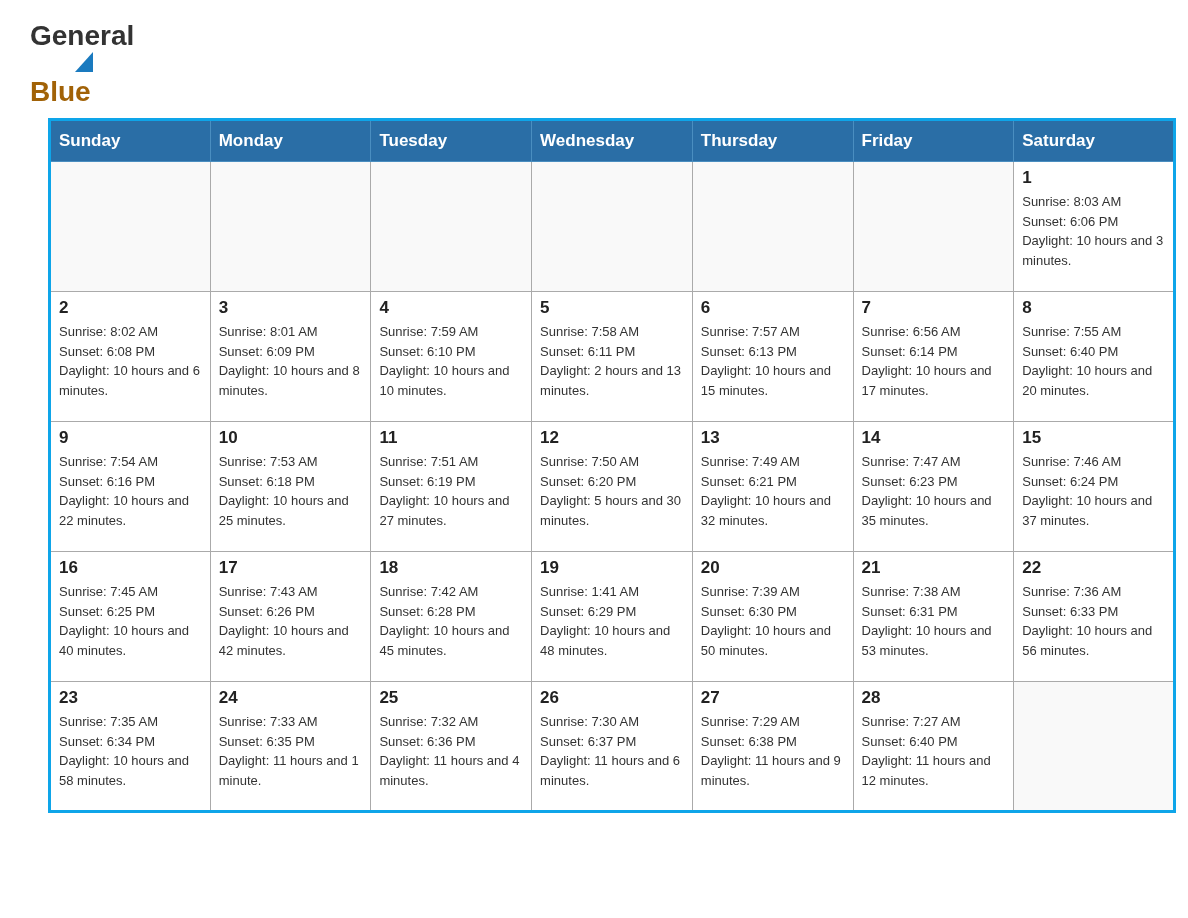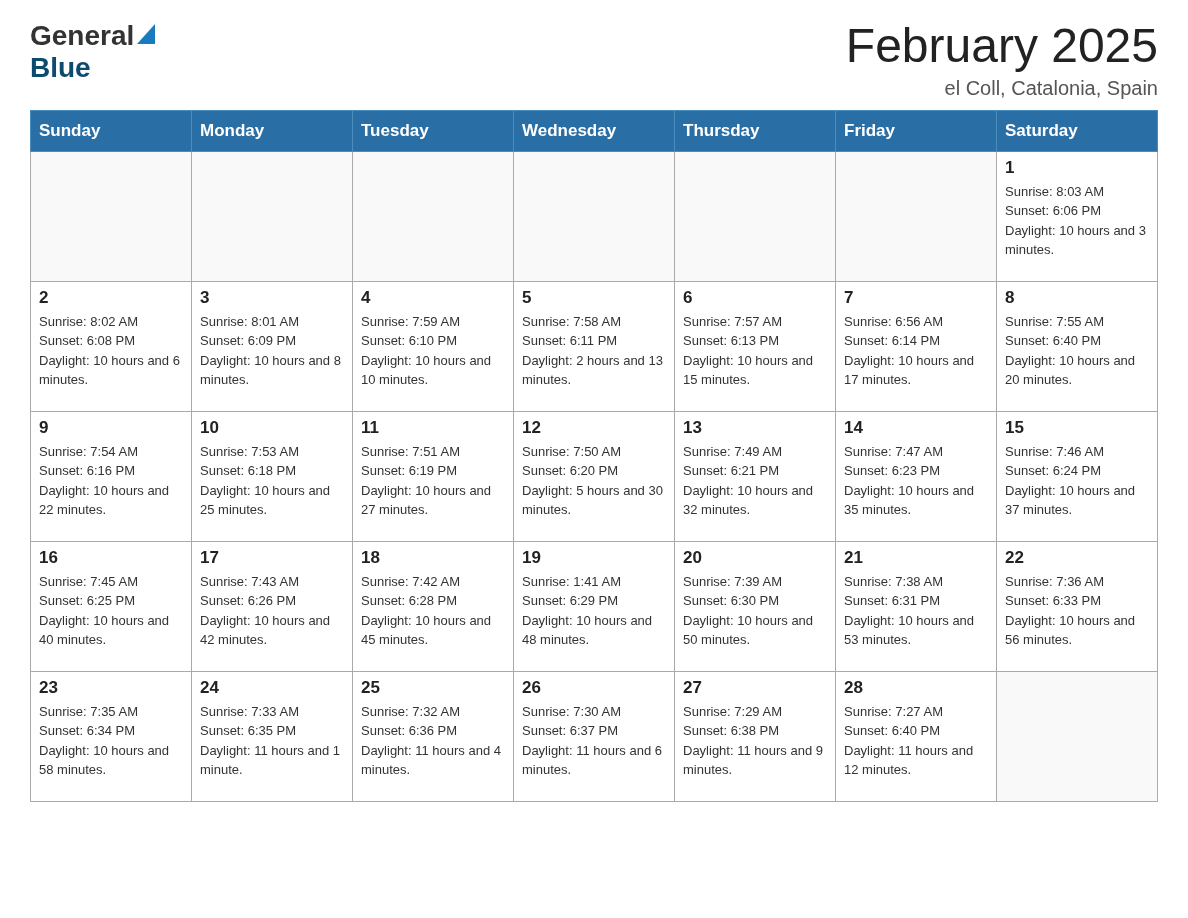--- a/index.html
+++ b/index.html
@@ -18,39 +18,41 @@
       margin-bottom: 10px;
     }
     .logo {
       display: flex;
       flex-direction: column;
       align-items: flex-start;
     }
     .logo-line1 {
       display: flex;
       align-items: center;
+      flex-direction: column;
     }
     .title-area {
       text-align: right;
     }
     .title-area h1 {
       font-size: 48px;
       font-weight: normal;
       color: #222;
       line-height: 1.1;
     }
     .title-area .subtitle {
       font-size: 20px;
       color: #555;
       margin-top: 4px;
     }
     .calendar {
       width: 100%;
       border-collapse: collapse;
-      border: 1px solid #0ea5e9;
+      border: 3px solid #0ea5e9;
+      margin-left: 18px;
     }
     .calendar thead tr th {
       background-color: #2a6ea6;
       color: #fff;
       font-size: 17px;
       font-weight: bold;
       padding: 10px 8px;
       text-align: left;
       border: 1px solid #4a8ec0;
     }
@@ -87,26 +89,22 @@
   <div class="logo">
     <div class="logo-line1">
       <span style="font-size:28px;font-weight:bold;color:#333;">General</span>
       <span style="display:inline-block;margin-left:3px;vertical-align:middle;">
         <svg width="18" height="20" viewBox="0 0 18 20">
           <polygon points="0,20 18,20 18,0" fill="#1a7abf"></polygon>
         </svg>
       </span>
     </div>
     <div>
-      <span style="font-size:28px;font-weight:bold;color:#0c4a6e;">Blue</span>
+      <span style="font-size:28px;font-weight:bold;color:#a16207;">Blue</span>
     </div>
-  </div>
-  <div class="title-area">
-    <h1>February 2025</h1>
-    <div class="subtitle">el Coll, Catalonia, Spain</div>
   </div>
 </div>
 
 <table class="calendar">
   <thead>
     <tr>
     <th>Sunday</th>
         <th>Monday</th>
         <th>Tuesday</th>
         <th>Wednesday</th>

